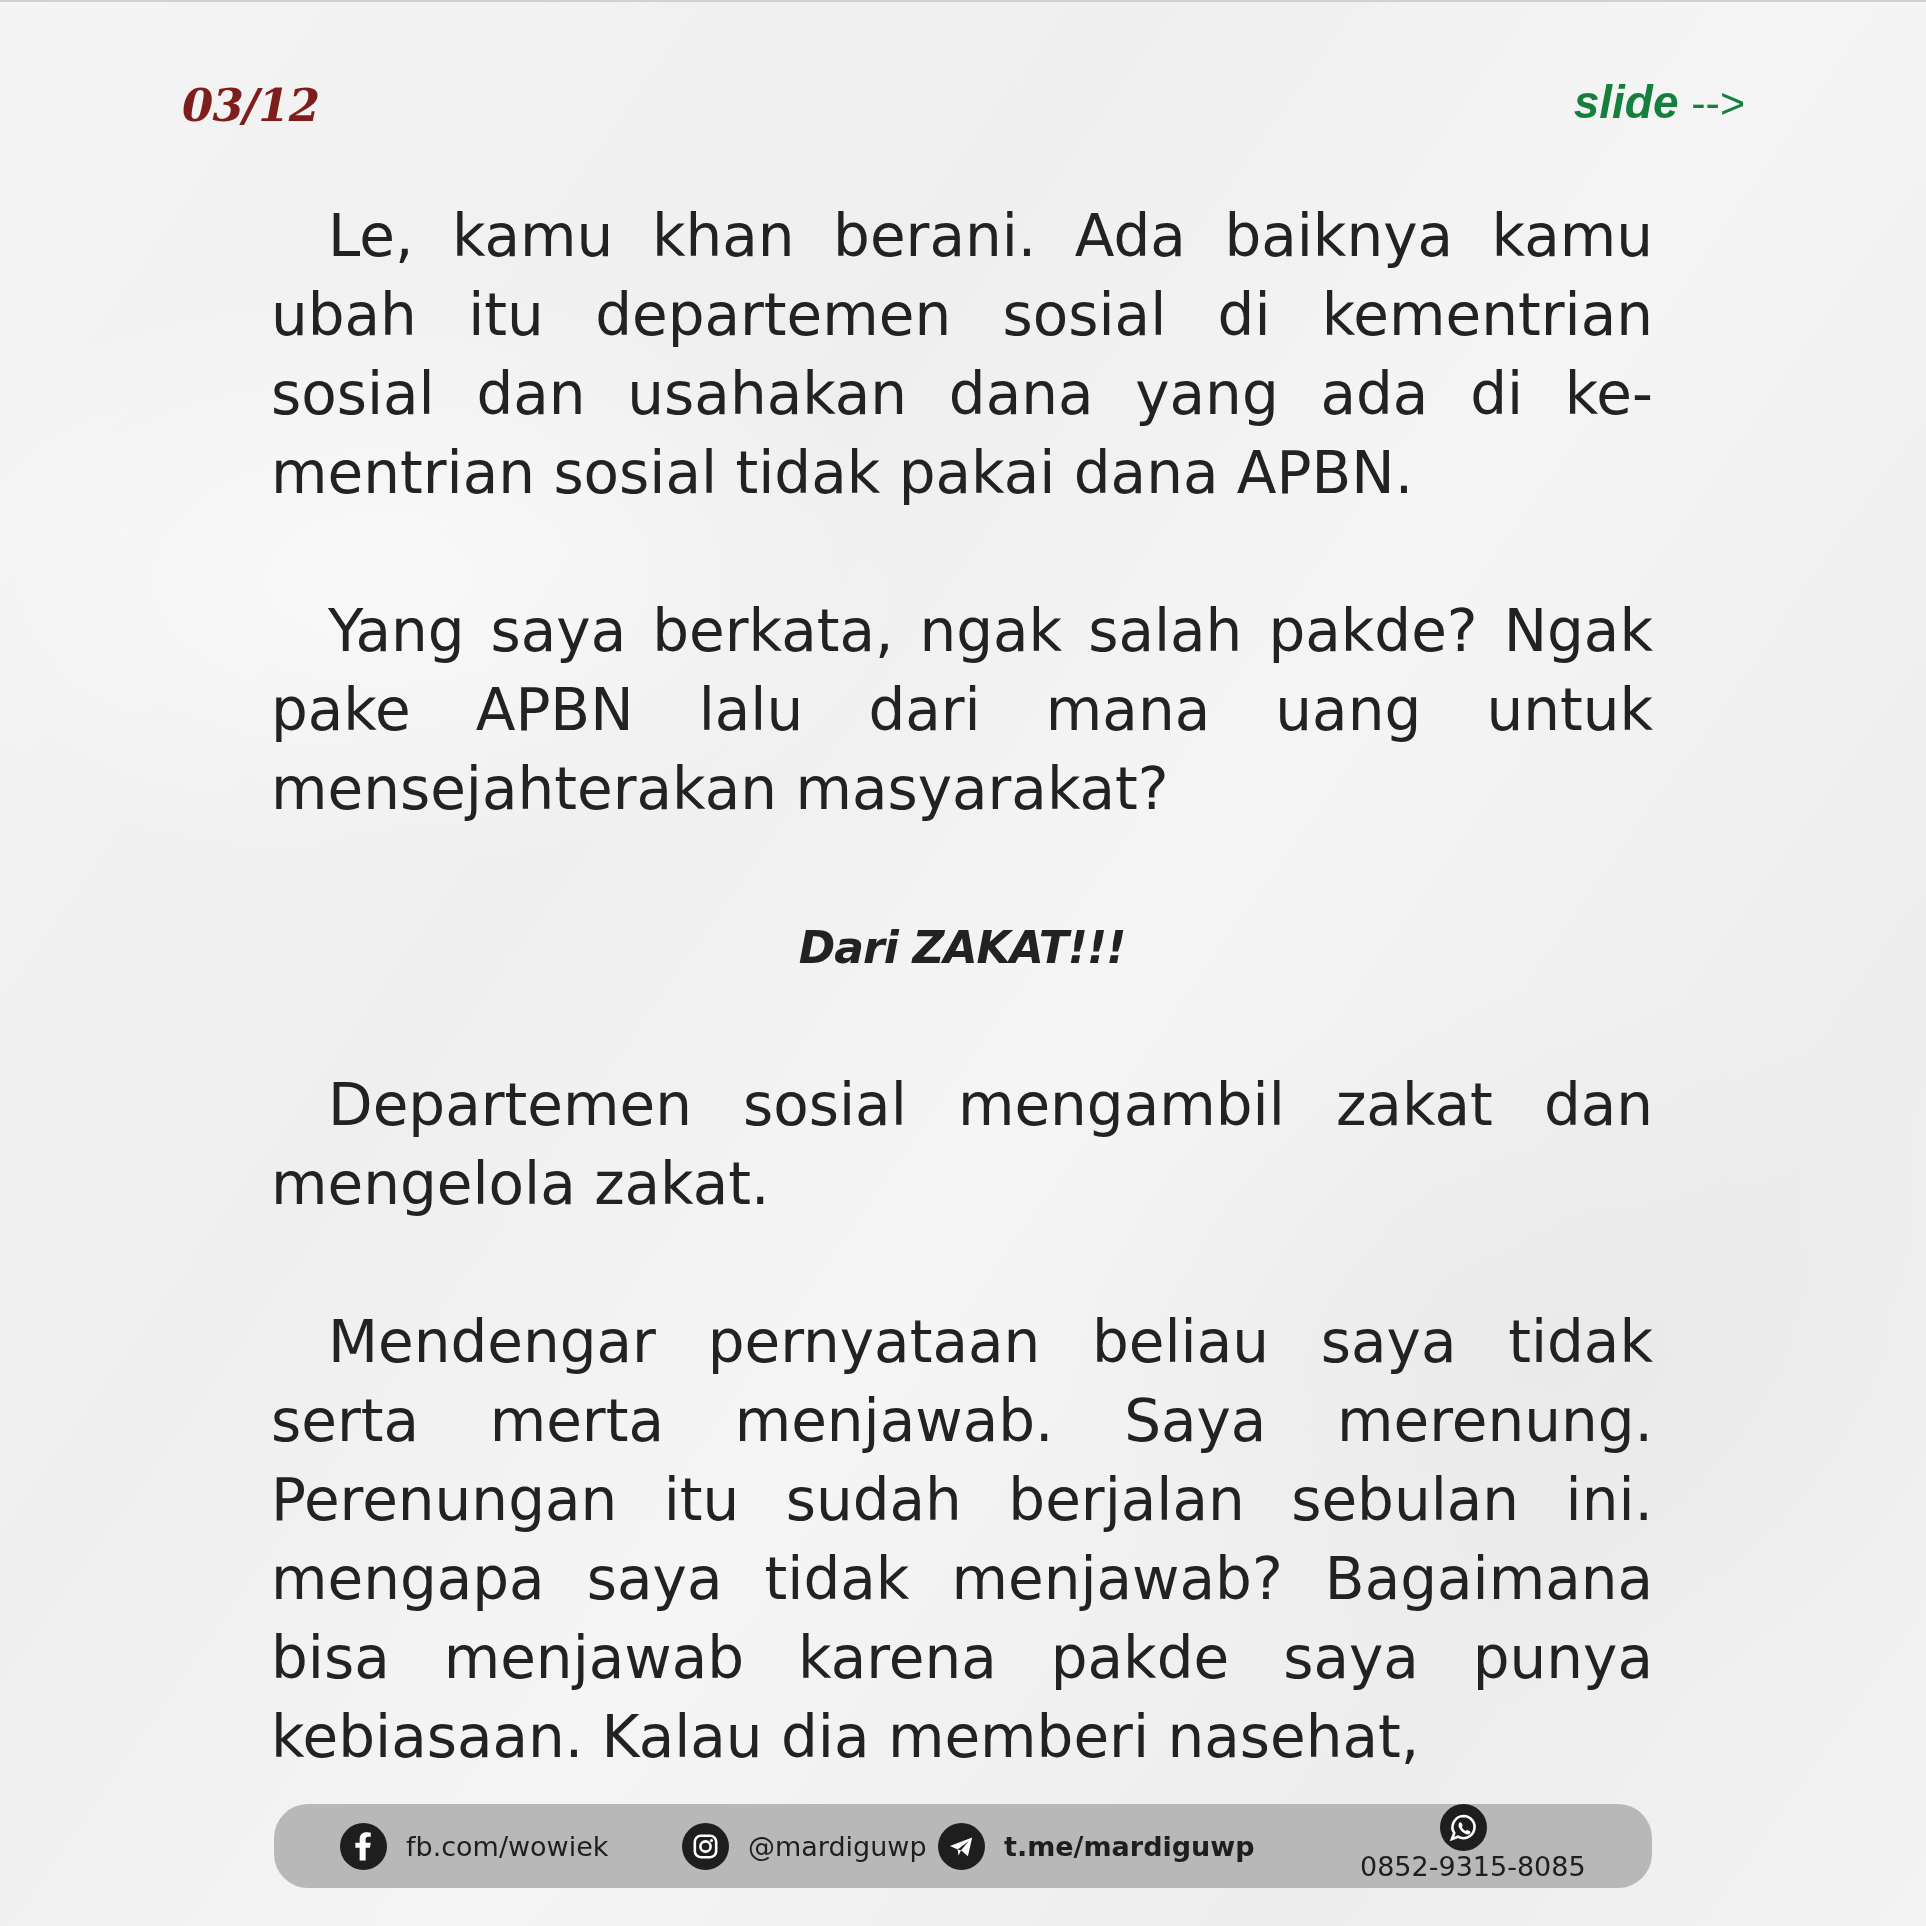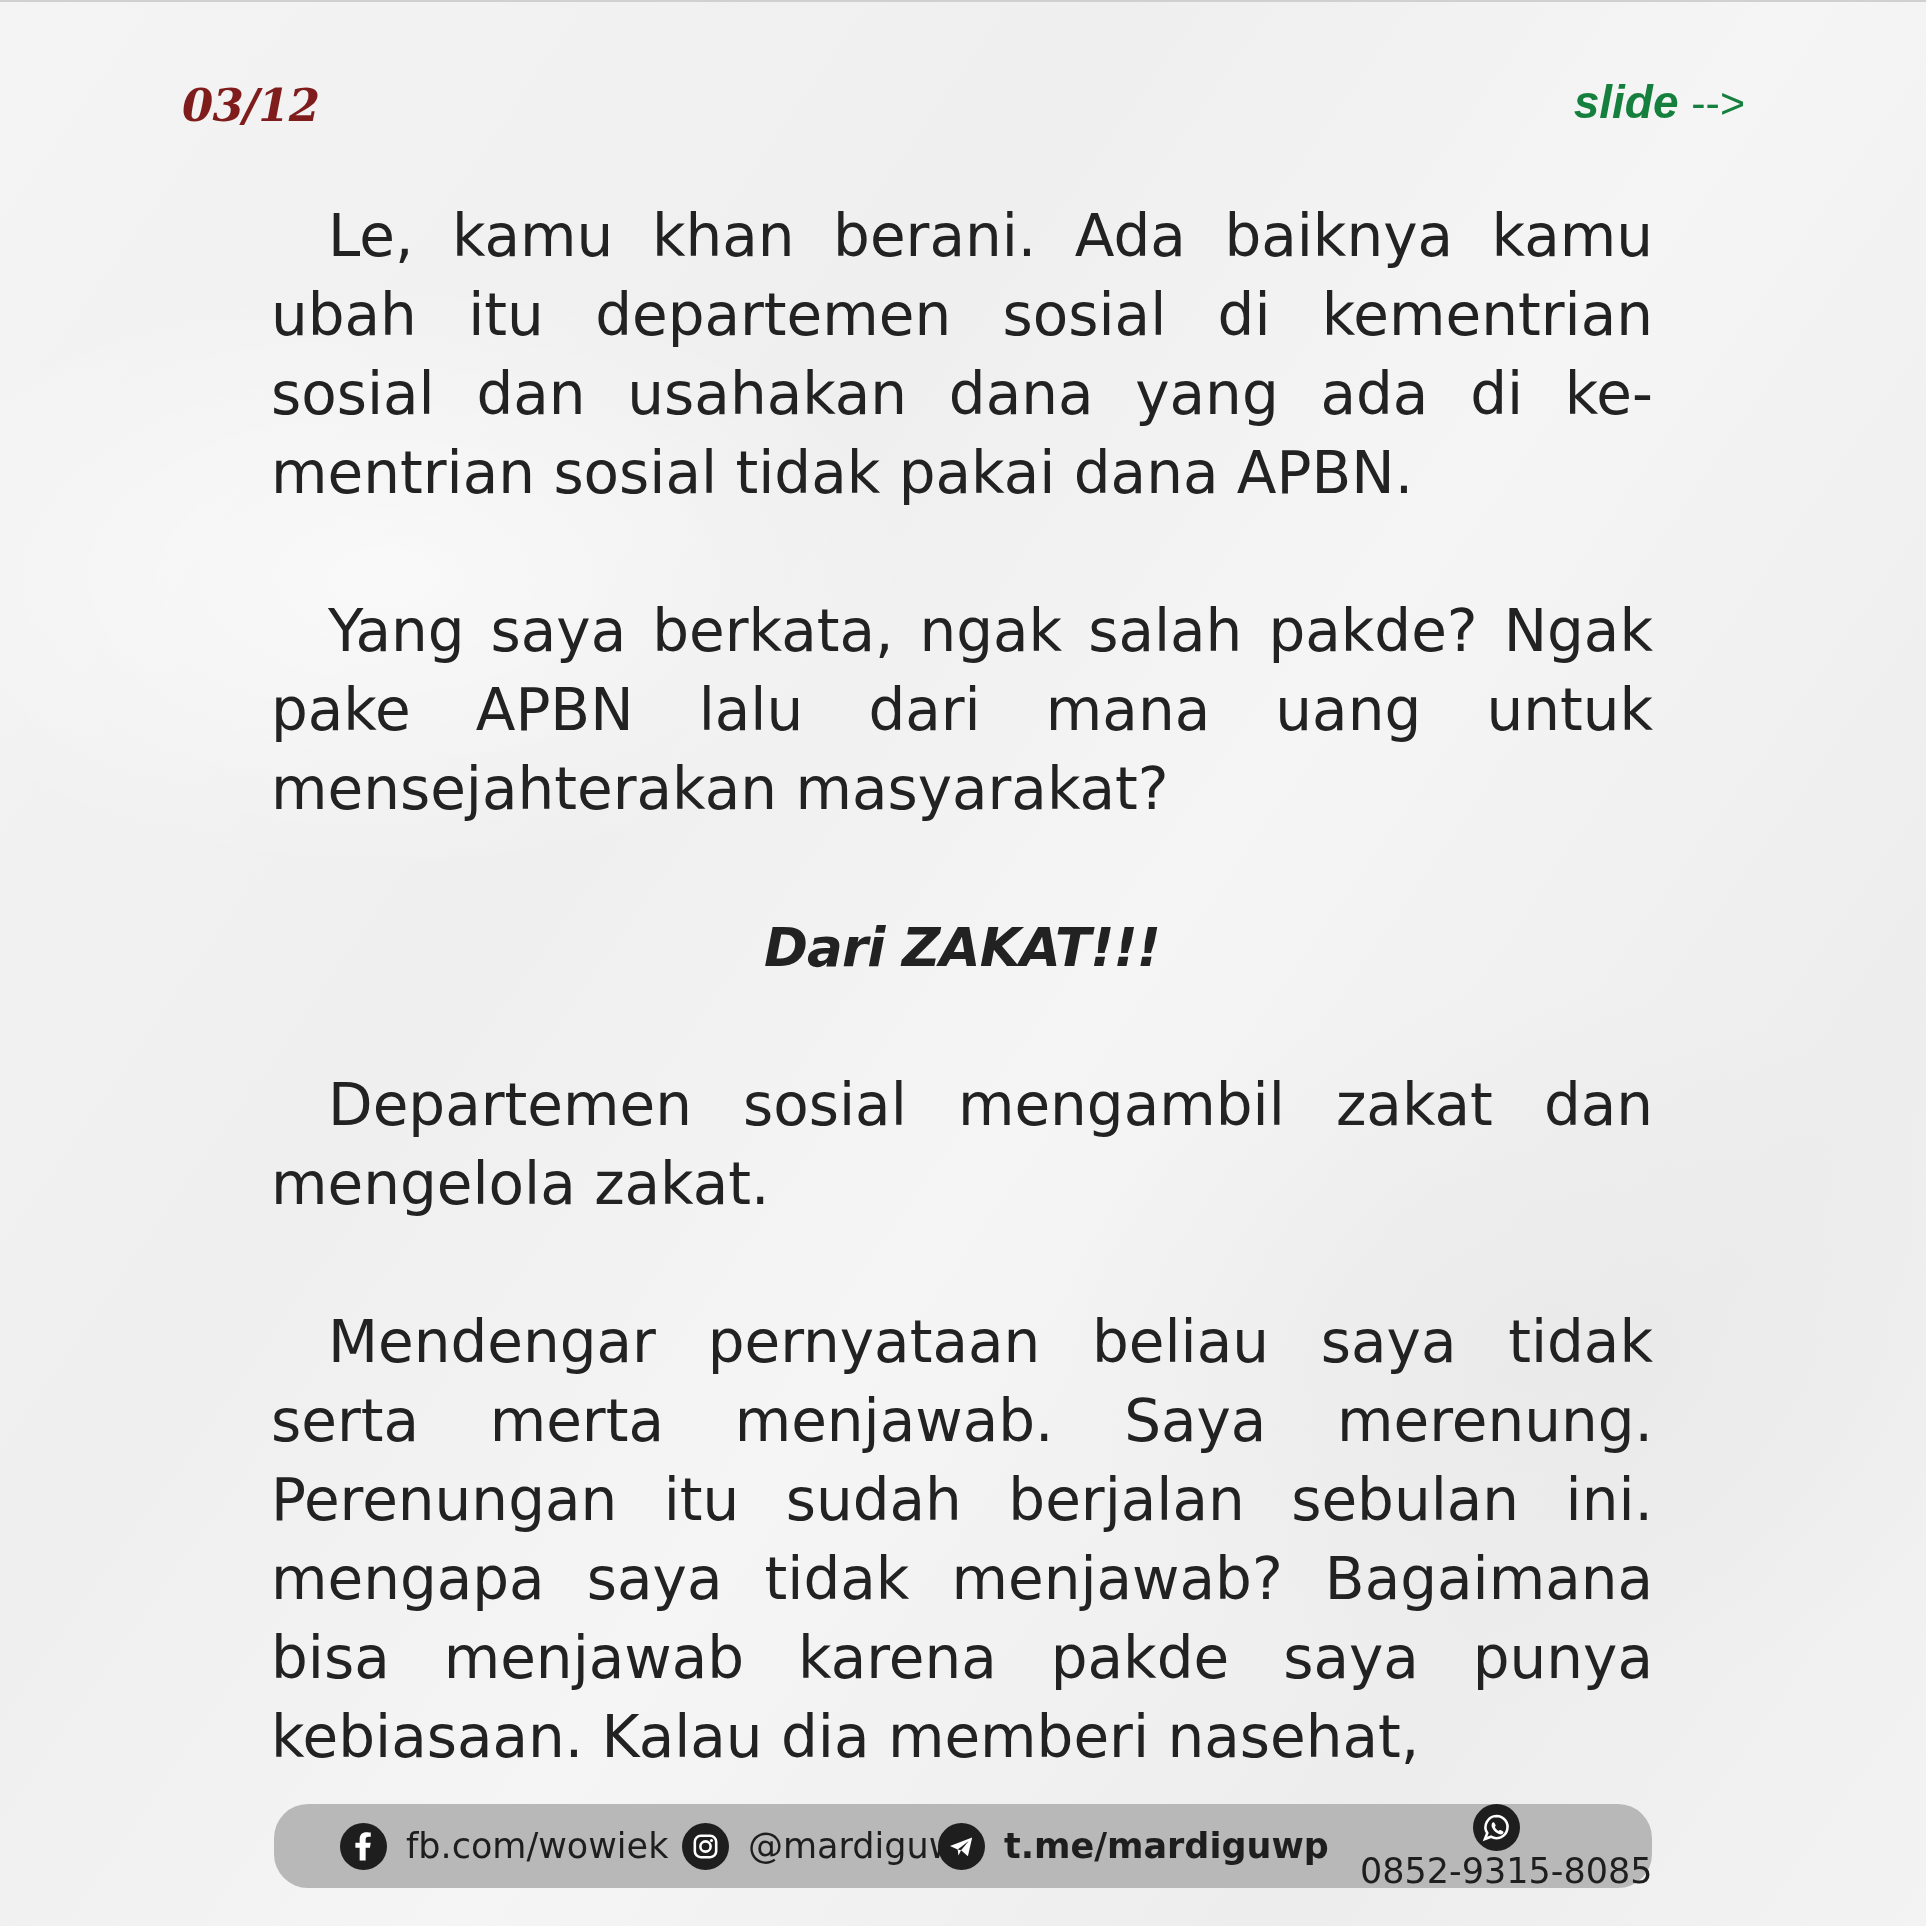--- a/index.html
+++ b/index.html
@@ -33,27 +33,27 @@
     position: absolute; left: 271px; top: 197px; width: 1382px;
     font-family: "DejaVu Sans", sans-serif; font-size: 58px; line-height: 79px;
     color: #222222;
   }
   .para {
     text-align: justify; text-indent: 57px; margin: 0 0 79px 0;
     hyphens: manual;
   }
   .emph {
     text-align: center; font-weight: bold; font-style: italic;
-    font-size: 53px; margin: 0 0 79px 0; letter-spacing: -0.9px;
+    font-size: 44px; margin: 0 0 79px 0; letter-spacing: -0.9px;
   }
   .contact-bar {
     position: absolute; left: 274px; top: 1804px; width: 1378px; height: 84px;
     background: #b8b8b8; border-radius: 34px;
     display: flex; align-items: center;
-    font-family: "DejaVu Sans", sans-serif; font-size: 35px; color: #1e1e1e;
+    font-family: "DejaVu Sans", sans-serif; font-size: 27px; color: #1e1e1e;
   }
   .contact {
     position: absolute; display: flex; align-items: center; height: 84px;
   }
   .icon-circle {
     width: 47px; height: 47px; border-radius: 50%; background: #1e1e1e;
     display: flex; align-items: center; justify-content: center; flex: none;
   }
   .contact-label { margin-left: 19px; white-space: nowrap; }
 </style>

